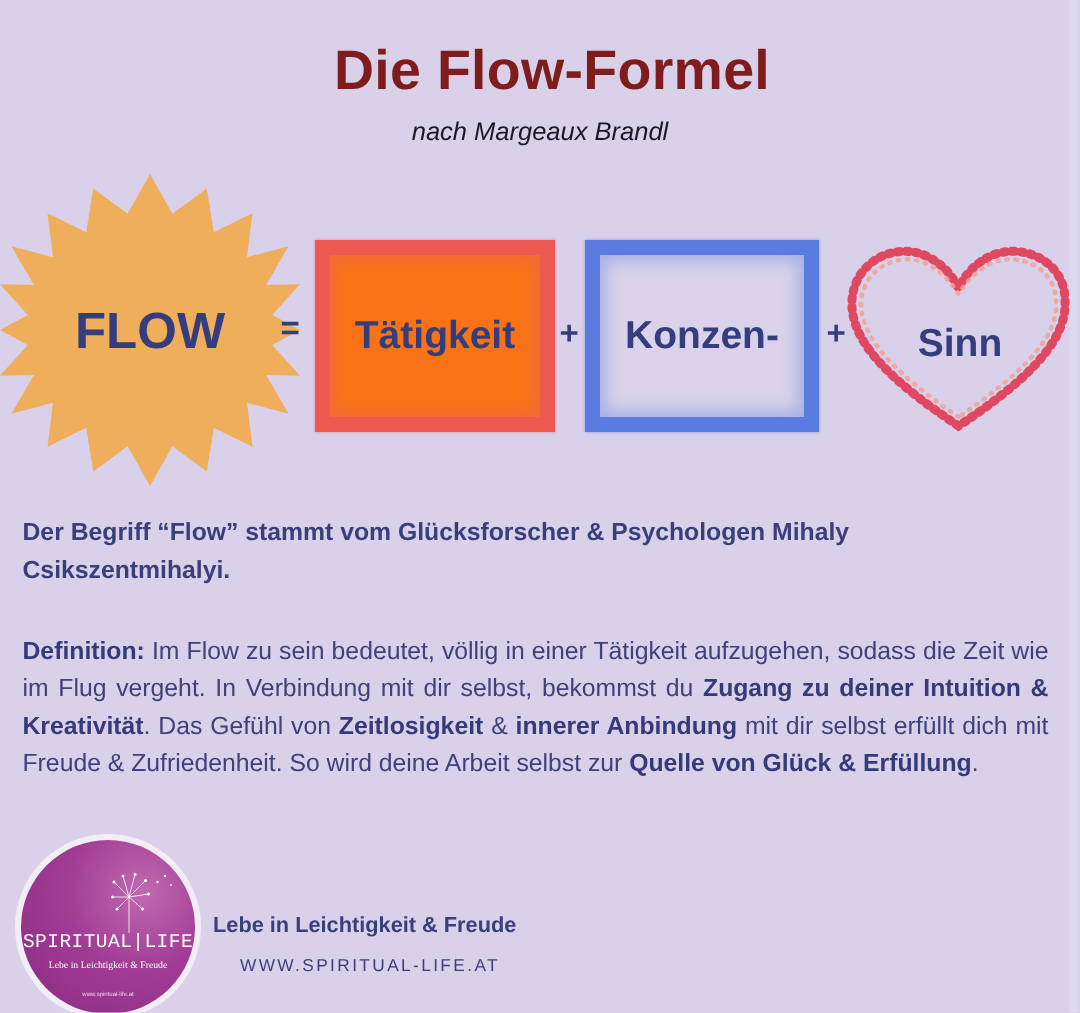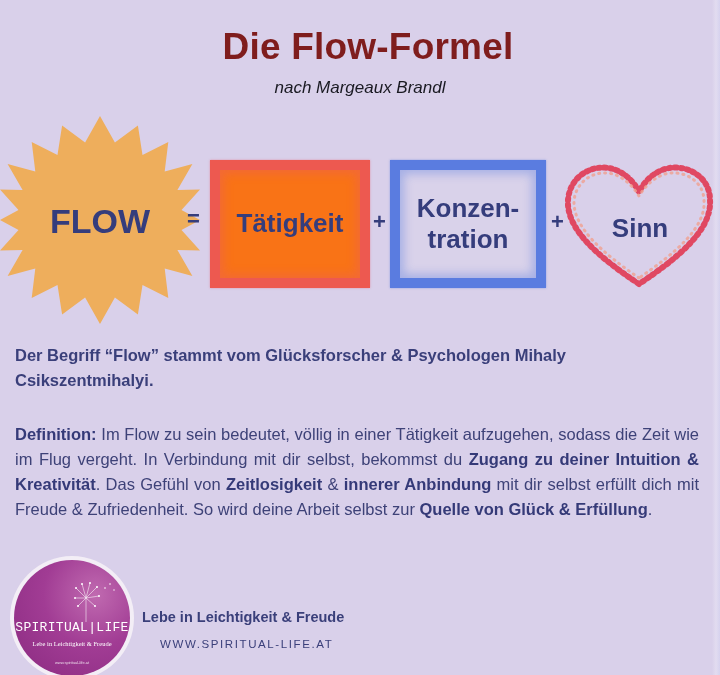--- a/index.html
+++ b/index.html
@@ -128,21 +128,20 @@
 
 <div class="box box-red">
   <span>Tätigkeit</span>
 </div>
 
 <div class="op op-plus1">+</div>
 
 <div class="box box-blue">
   <div>
     <div>Konzen-</div>
-    <div>tration</div>
   </div>
 </div>
 
 <div class="op op-plus2">+</div>
 
 <div class="heart">
   <svg viewBox="0 0 158 136">
     <path d="M79 126 C 40 100, 6 72, 8 42 C 10 16, 36 4, 56 12 C 68 17, 75 26, 79 34 C 83 26, 90 17, 102 12 C 122 4, 150 16, 150 42 C 152 72, 118 100, 79 126 Z" fill="none" stroke="#e0304a" stroke-width="6" stroke-dasharray="2 4" stroke-linecap="round" opacity="0.85"></path>
     <path d="M79 120 C 44 96, 13 70, 14 43 C 16 21, 38 10, 56 17 C 67 22, 74 30, 79 38 C 84 30, 91 22, 102 17 C 120 10, 144 21, 144 43 C 146 70, 114 96, 79 120 Z" fill="none" stroke="#f0a090" stroke-width="3" stroke-dasharray="1 5" stroke-linecap="round" opacity="0.8"></path>
   </svg>

